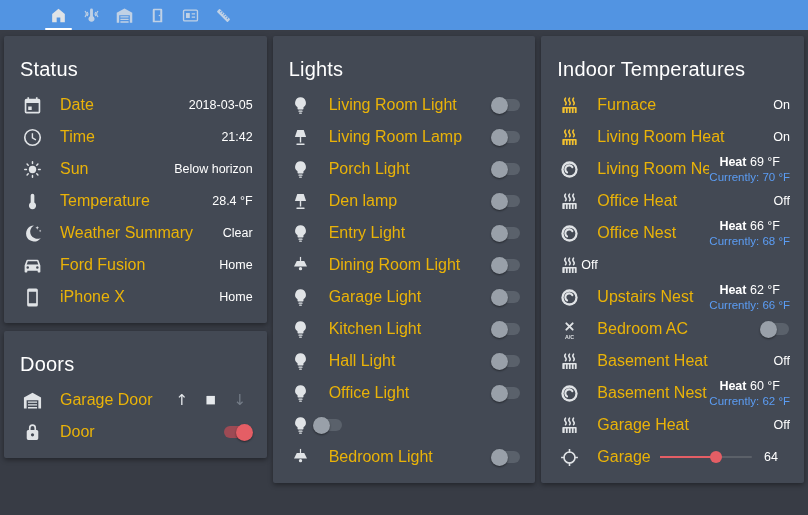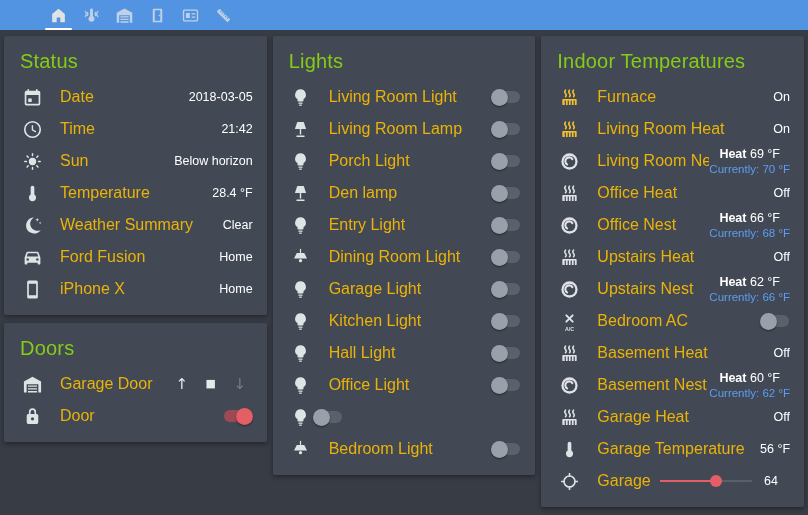--- a/index.html
+++ b/index.html
@@ -17,21 +17,21 @@
   
   header{height:30px;background:var(--header);display:flex;align-items:stretch;padding-left:42px}
   .tab{width:33px;display:flex;align-items:center;justify-content:center;position:relative;color:#fff;opacity:.78;cursor:pointer}
   .tab.active{opacity:1}
   .tab.active::after{content:'';position:absolute;left:3px;right:3px;bottom:0;height:2px;background:#fff;border-radius:1px}
   .tab .icon svg{width:19px;height:19px;display:block}
   
   main{display:flex;gap:6px;padding:6px 4px 0 4px;align-items:flex-start}
   .col{flex:1;display:flex;flex-direction:column;gap:8px;min-width:0}
   .card{background:var(--card);border-radius:2px;box-shadow:0 2px 5px rgba(0,0,0,.38);padding-bottom:10px}
-  .card-title{font-size:20px;font-weight:400;color:#84cc16;margin:0;padding:14px 16px 8px;letter-spacing:.2px}
+  .card-title{font-size:20px;font-weight:400;color:#ffffff;margin:0;padding:22px 16px 8px;letter-spacing:.2px}
   
   .row{display:flex;align-items:center;height:32px;padding:0 14px 0 16px}
   .icon{width:24px;height:24px;display:flex;align-items:center;justify-content:center;color:#e0e3e6;flex:none}
   .icon svg{width:21px;height:21px;display:block}
   .icon-yellow{color:var(--yellow)}
   .label{flex:1;font-size:16px;color:#eab308;margin-left:16px;white-space:nowrap;overflow:hidden}
   .value{font-size:12.5px;text-align:center;color:#fff;line-height:14px;white-space:nowrap}
   .value .bold{font-weight:700}
   .value .sub{font-size:11.5px;color:var(--blue);margin-top:1px;font-weight:400}
   
@@ -459,21 +459,20 @@
             </div>
           </div>
           <div class="row">
             <span class="icon">
               <svg viewBox="0 0 24 24">
                 <path fill="none" stroke="currentColor" stroke-width="1.7" stroke-linecap="round" d="M7.4 3.6q-1.7 1.9 0 3.8 1.7 1.9 0 3.8M12 3.6q-1.7 1.9 0 3.8 1.7 1.9 0 3.8M16.6 3.6q-1.7 1.9 0 3.8 1.7 1.9 0 3.8"></path>
                 <rect x="3.8" y="13.6" width="16.4" height="7" rx="1" fill="currentColor"></rect>
                 <path stroke="var(--card,#434954)" stroke-width="1.4" fill="none" d="M7.2 15.4v5.2M10.6 15.4v5.2M14 15.4v5.2M17.4 15.4v5.2"></path>
               </svg>
             </span>
-            <span class="label">Upstairs Heat</span>
             <div class="value">Off</div>
           </div>
           <div class="row">
             <span class="icon">
               <svg viewBox="0 0 24 24">
                 <circle cx="12" cy="12" r="9.3" fill="currentColor"></circle>
                 <circle cx="12" cy="12" r="6.7" fill="var(--card,#434954)"></circle>
                 <path d="M9.2 15.3a4.4 4.4 0 1 1 6.1-6.1" fill="none" stroke="currentColor" stroke-width="2.4" stroke-linecap="round"></path>
               </svg>
             </span>
@@ -527,29 +526,20 @@
           <div class="row">
             <span class="icon">
               <svg viewBox="0 0 24 24">
                 <path fill="none" stroke="currentColor" stroke-width="1.7" stroke-linecap="round" d="M7.4 3.6q-1.7 1.9 0 3.8 1.7 1.9 0 3.8M12 3.6q-1.7 1.9 0 3.8 1.7 1.9 0 3.8M16.6 3.6q-1.7 1.9 0 3.8 1.7 1.9 0 3.8"></path>
                 <rect x="3.8" y="13.6" width="16.4" height="7" rx="1" fill="currentColor"></rect>
                 <path stroke="var(--card,#434954)" stroke-width="1.4" fill="none" d="M7.2 15.4v5.2M10.6 15.4v5.2M14 15.4v5.2M17.4 15.4v5.2"></path>
               </svg>
             </span>
             <span class="label">Garage Heat</span>
             <div class="value">Off</div>
-          </div>
-          <div class="row">
-            <span class="icon">
-              <svg viewBox="0 0 24 24" fill="currentColor">
-                <path d="M14.1 13.2V5.1a2.1 2.1 0 0 0-4.2 0v8.1a4.1 4.1 0 1 0 4.2 0Z"></path>
-              </svg>
-            </span>
-            <span class="label">Garage Temperature</span>
-            <div class="value">56 °F</div>
           </div>
           <div class="row">
             <span class="icon">
               <svg viewBox="0 0 24 24">
                 <circle cx="12" cy="12" r="6.3" fill="none" stroke="currentColor" stroke-width="1.8"></circle>
                 <path d="M12 2.4v4.1M12 17.5v4.1M2.4 12h4.1M17.5 12h4.1" stroke="currentColor" stroke-width="1.8" fill="none"></path>
               </svg>
             </span>
             <span class="label">Garage Target</span>
             <div class="slider">

